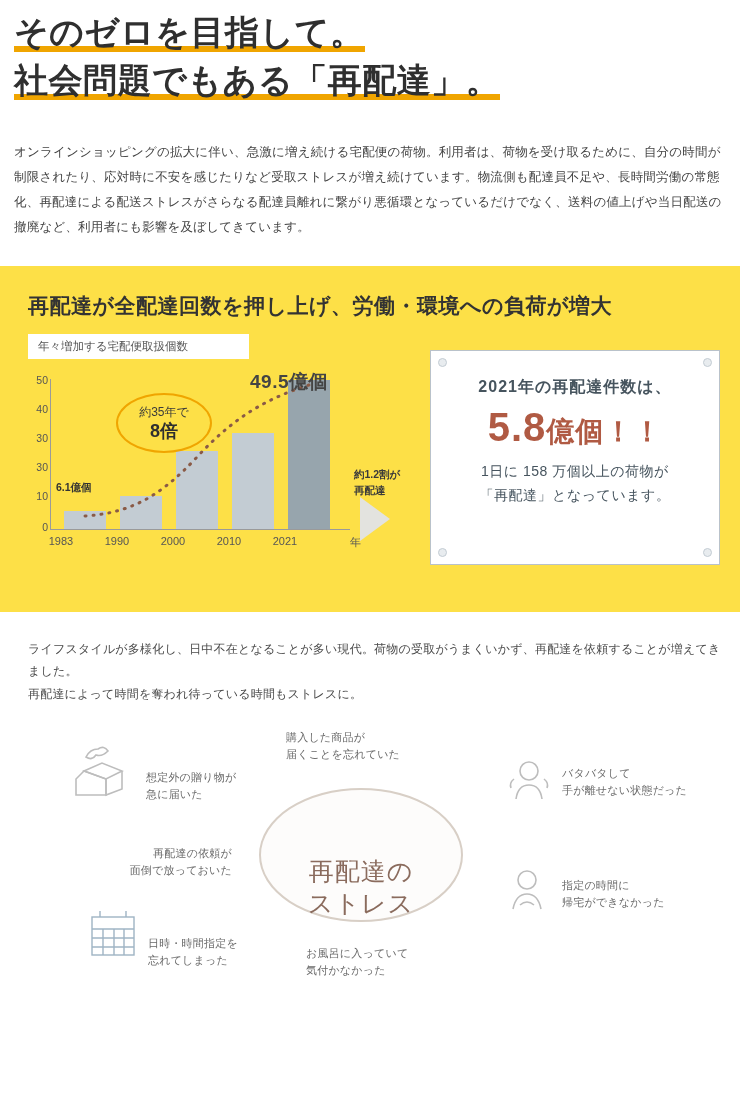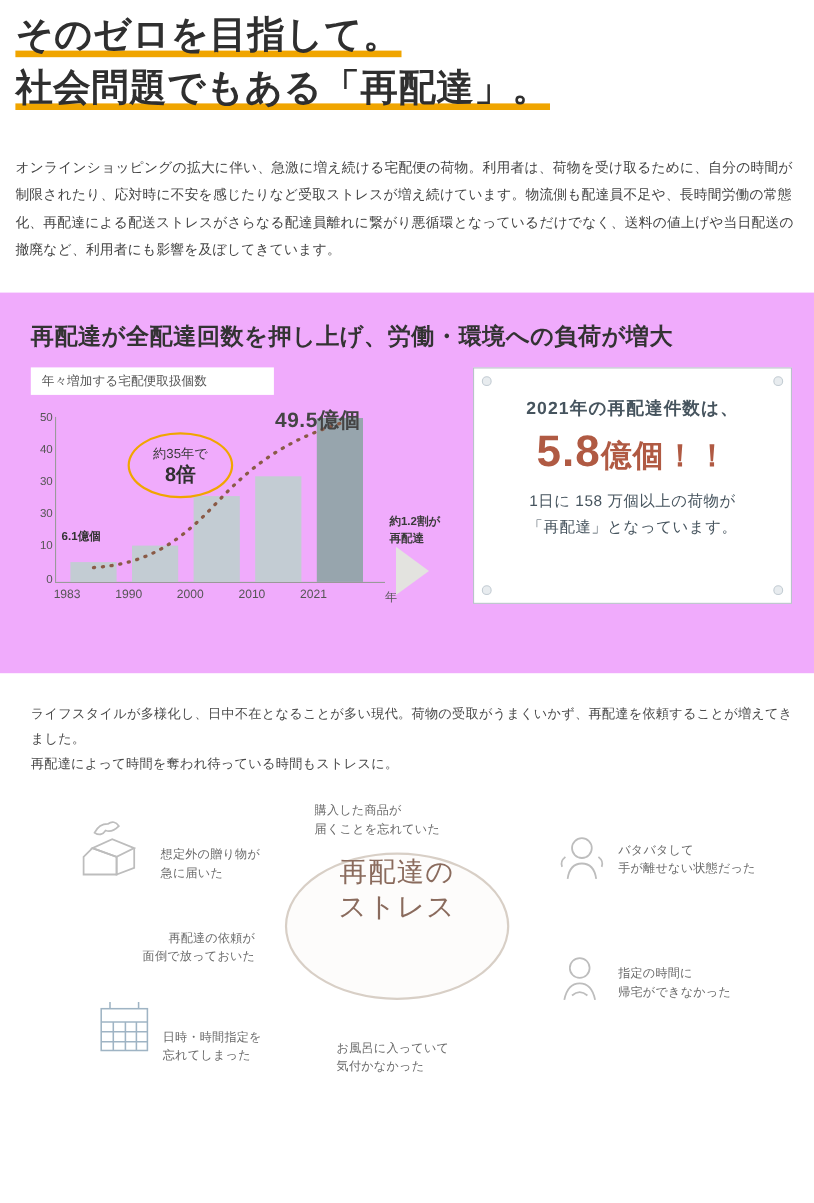--- a/index.html
+++ b/index.html
@@ -47,21 +47,21 @@
     padding: 24px 14px 0 14px;
     font-size: 12.5px;
     line-height: 2.0;
     color: #444;
     letter-spacing: 0.2px;
   }
 
   
   .grey-section {
     margin-top: 26px;
-    background: #f0abfc;
+    background: #fde047;
     padding: 22px 14px 26px 14px;
   }
   .section-title {
     font-size: 21px;
     font-weight: 700;
     color: #333;
     letter-spacing: 0.5px;
     margin: 4px 0 10px 14px;
   }
 
@@ -212,20 +212,21 @@
   
   .info-card {
     width: 290px;
     background: #ffffff;
     border: 1px solid #b9c2ca;
     box-sizing: border-box;
     padding: 26px 14px 26px 14px;
     text-align: center;
     position: relative;
     min-height: 215px;
+    margin-top: 16px;
   }
   .info-card .screw {
     position: absolute;
     width: 7px;
     height: 7px;
     border-radius: 50%;
     background: #e8ecef;
     border: 1px solid #c3ccd3;
   }
   .screw.tl { left: 7px; top: 7px; }
@@ -276,30 +277,30 @@
   }
 
   .diagram {
     position: relative;
     height: 280px;
     margin-top: 12px;
   }
   .center-oval {
     position: absolute;
     left: 245px;
-    top: 58px;
+    top: 71px;
     width: 200px;
     height: 130px;
     border: 2px solid #d8cfc6;
     border-radius: 50%;
     background: #fdfcfb;
     display: flex;
     flex-direction: column;
     align-items: center;
-    justify-content: flex-start;
+    justify-content: flex-end;
     line-height: 1.3;
   }
   .center-oval .c1 { font-size: 25px; color: #8a6b5d; letter-spacing: 1px; }
   .center-oval .c2 { font-size: 25px; color: #8a6b5d; letter-spacing: 1px; }
 
   .note {
     position: absolute;
     font-size: 11px;
     color: #6a6a6a;
     line-height: 1.6;

